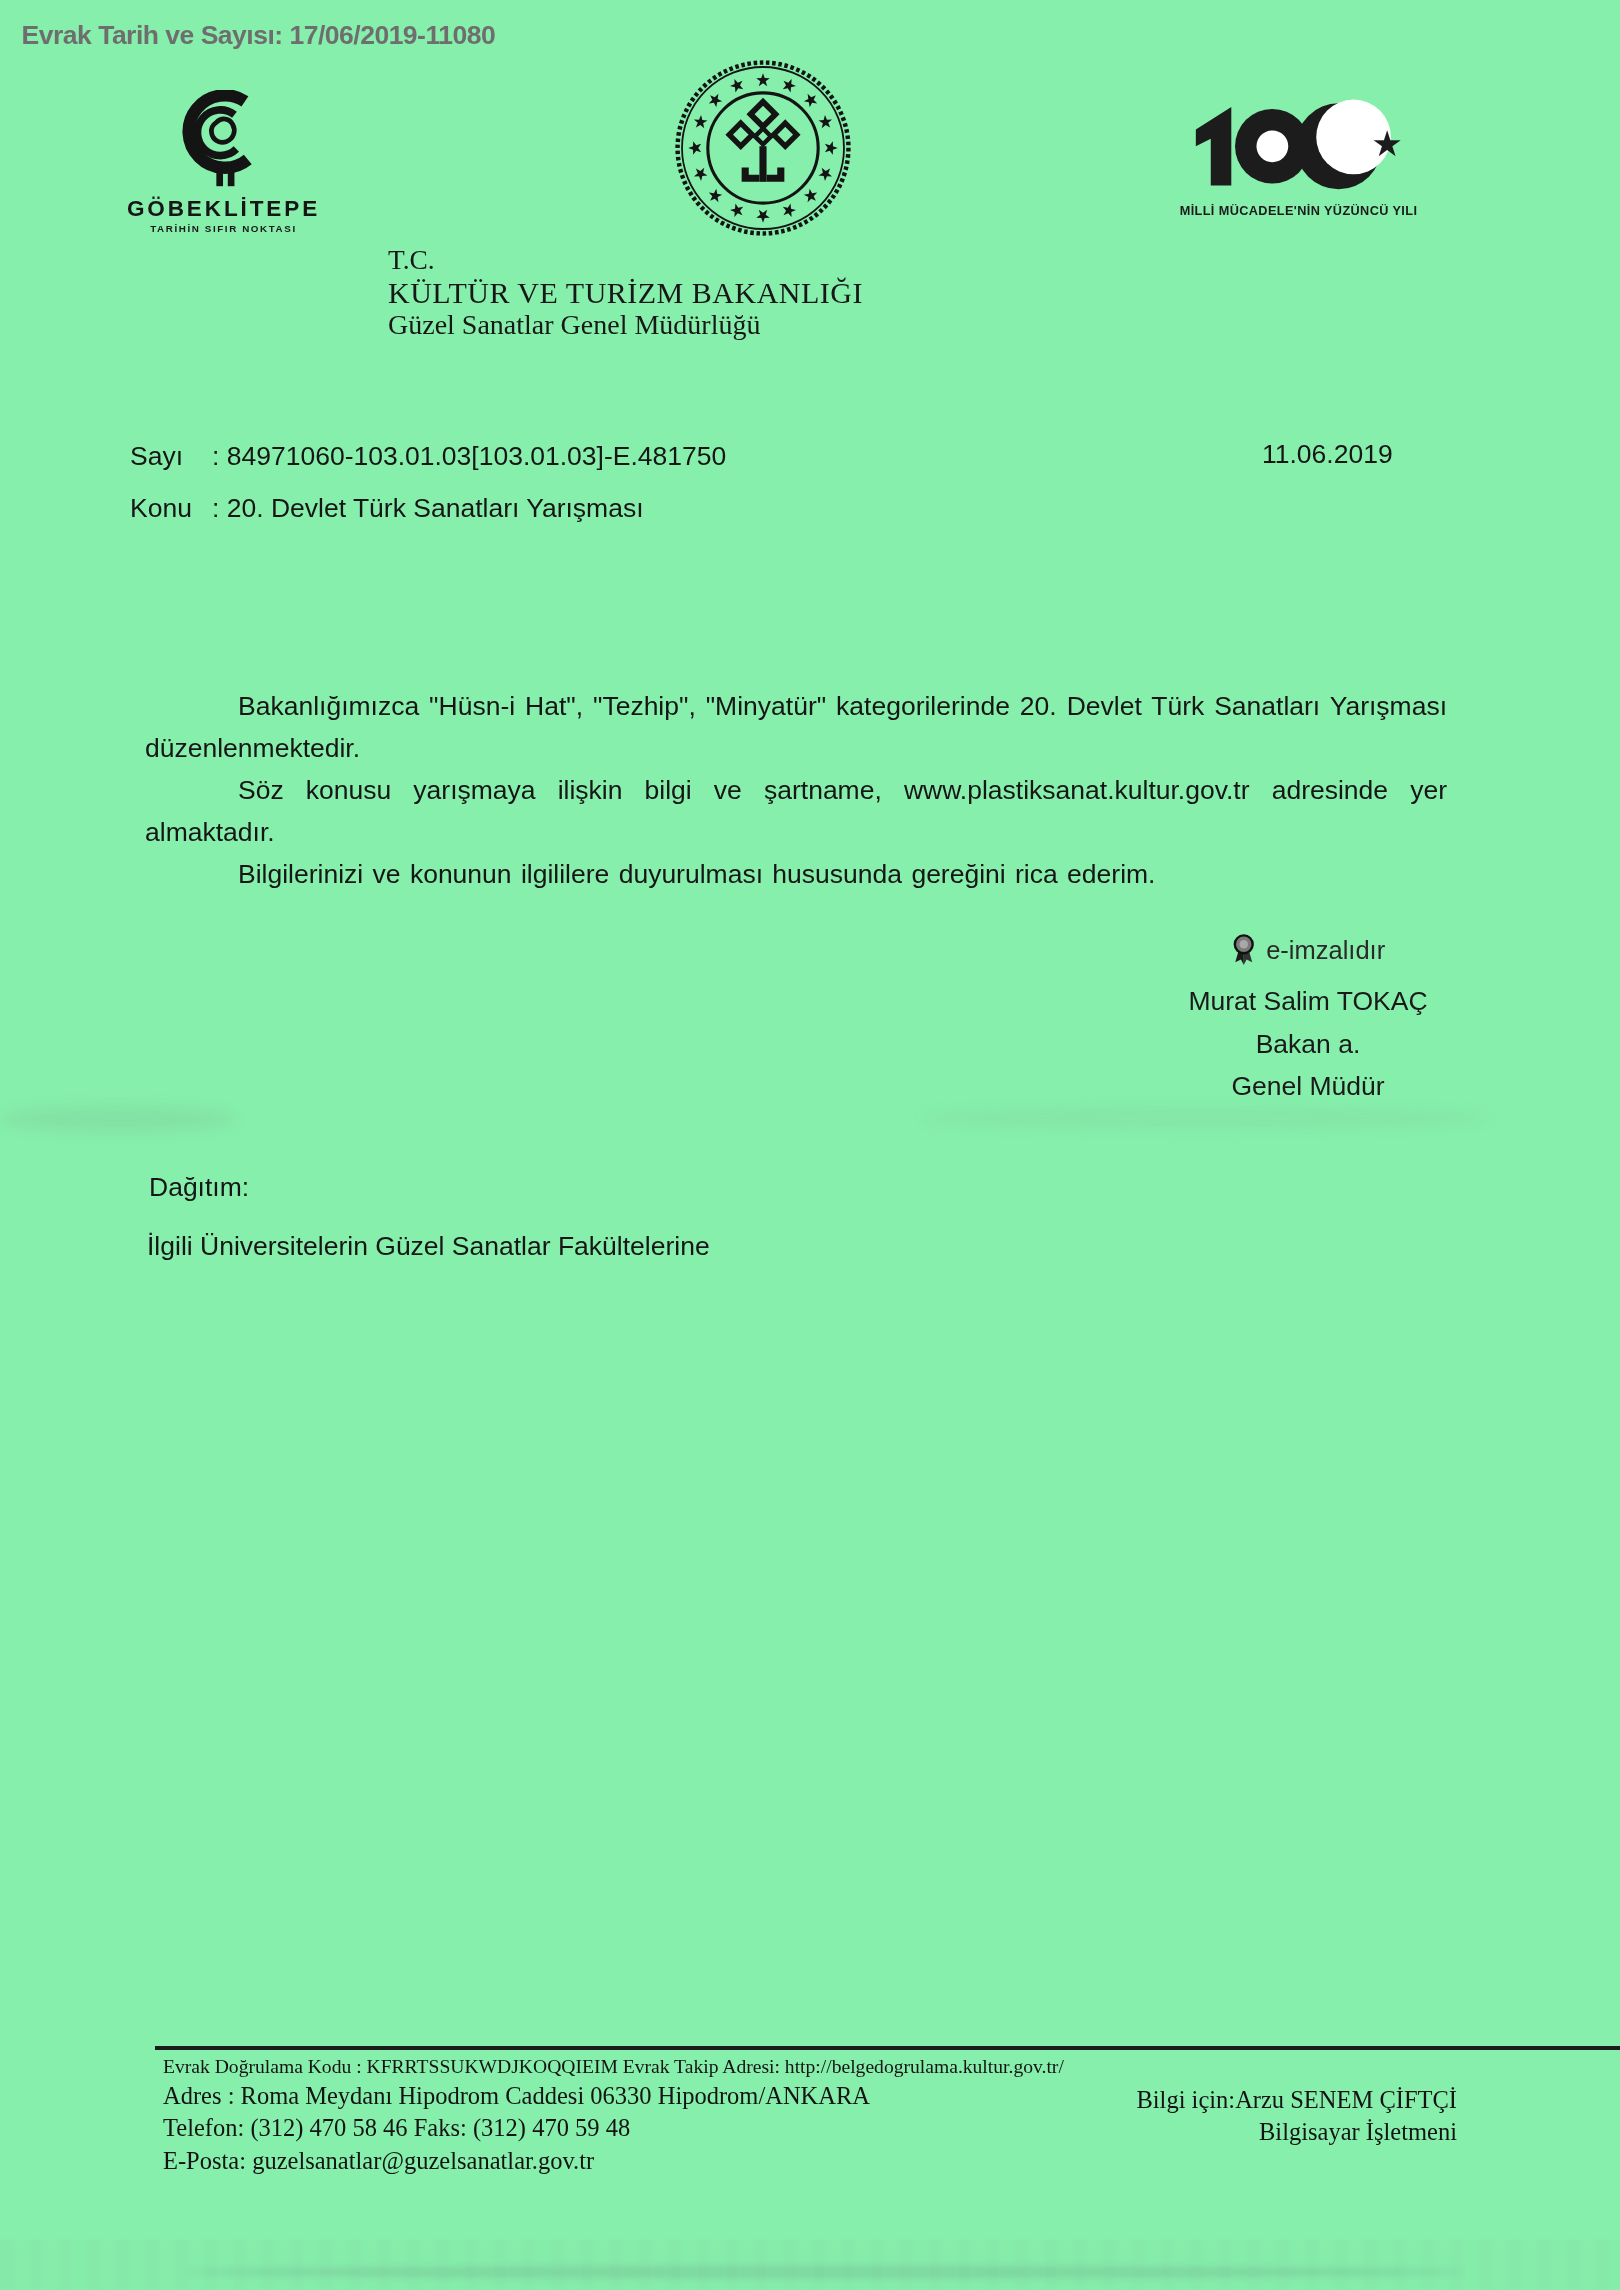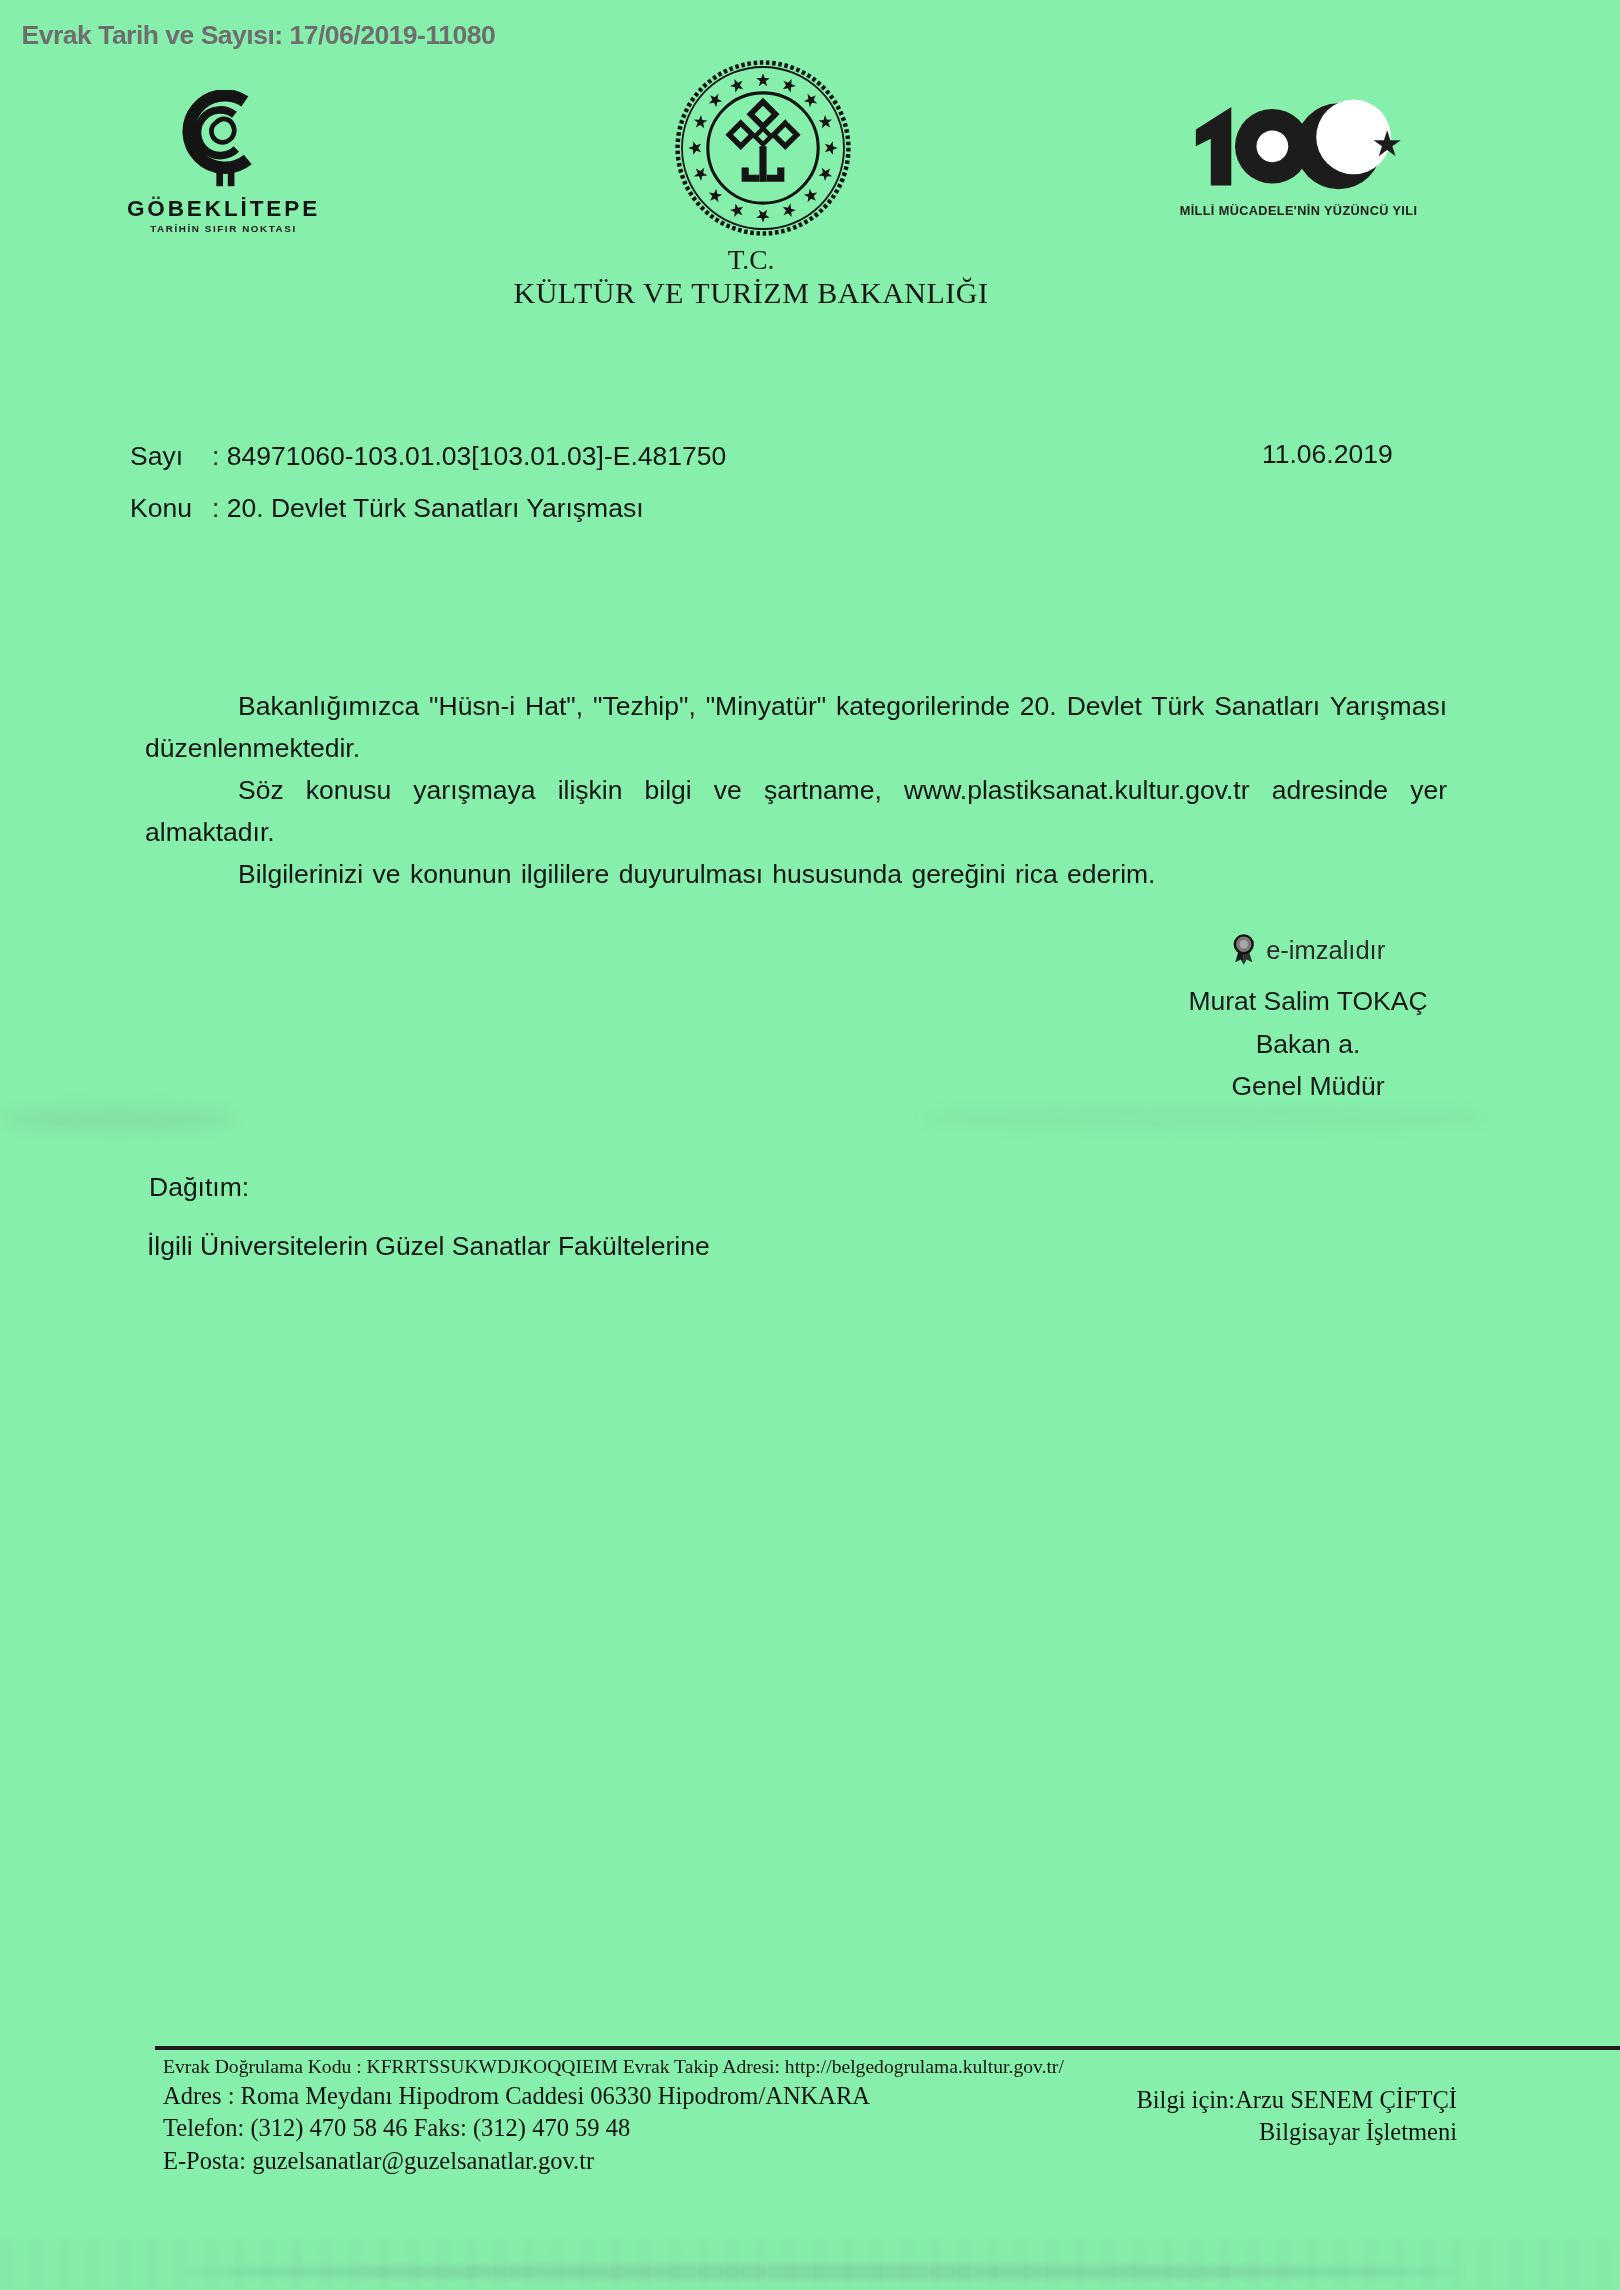--- a/index.html
+++ b/index.html
@@ -13,21 +13,21 @@
   .stamp{left:21.6px;top:19.6px;font-size:26.5px;font-weight:bold;color:#6e6e6e;letter-spacing:-0.5px;}
 
   
   .gt-block{left:118px;top:90px;width:211px;text-align:center;}
   .gt-mark{display:block;margin:0 auto;}
   .gt-name{margin-top:5.9px;font-size:22.5px;font-weight:600;letter-spacing:2.9px;color:#161616;}
   .gt-tag{margin-top:1px;font-size:9.8px;font-weight:700;letter-spacing:1.6px;color:#161616;}
 
   
   .emblem{left:674px;top:59px;}
-  .letterhead{left:408px;top:245px;width:686px;text-align:center;font-family:"Liberation Serif",serif;color:#181818;}
+  .letterhead{left:388px;top:245px;width:686px;font-family:"Liberation Serif",serif;color:#181818;}
   .lh1{font-size:27.4px;line-height:31px;}
   .lh2{font-size:30px;line-height:33px;letter-spacing:0.5px;}
   .lh3{font-size:28px;line-height:32px;}
 
   
   .cent-block{left:1176px;top:94px;width:245px;text-align:center;}
   .cent-caption{margin-top:7.8px;font-size:12.7px;font-weight:700;letter-spacing:0.4px;color:#1b1b1b;white-space:nowrap;}
 
   
   .ref{left:130px;font-size:26.5px;color:#161616;}
@@ -119,20 +119,21 @@
       <path d="M100,78 l9,9 l-9,9 l-9,-9 Z" stroke-width="5"></path>
     </g>
     <rect x="96" y="98" width="8" height="40" fill="#141414"></rect>
     <path d="M96,138 h-20 v-16 h8 v8 h12 Z" fill="#141414"></path>
     <path d="M104,138 h20 v-16 h-8 v8 h-12 Z" fill="#141414"></path>
   </svg>
 
   <div class="abs letterhead">
     <div class="lh1">T.C.</div>
     <div class="lh2">KÜLTÜR VE TURİZM BAKANLIĞI</div>
+    <div class="lh3">Güzel Sanatlar Genel Müdürlüğü</div>
   </div>
 
   <div class="abs cent-block">
     <svg width="235" height="98" viewBox="0 0 240 105">
       <path d="M10,38 L48,14 L48,98 L26,98 L26,48 L10,56 Z" fill="#1c1c1c"></path>
       <circle cx="92" cy="56" r="40" fill="#1c1c1c"></circle>
       <circle cx="92" cy="56" r="17" fill="#ffffff"></circle>
       <circle cx="163" cy="56" r="46" fill="#1c1c1c"></circle>
       <circle cx="179" cy="46" r="40" fill="#ffffff"></circle>
       <text x="198" y="66" font-size="38" fill="#1c1c1c" font-family="DejaVu Sans, sans-serif">★</text>

